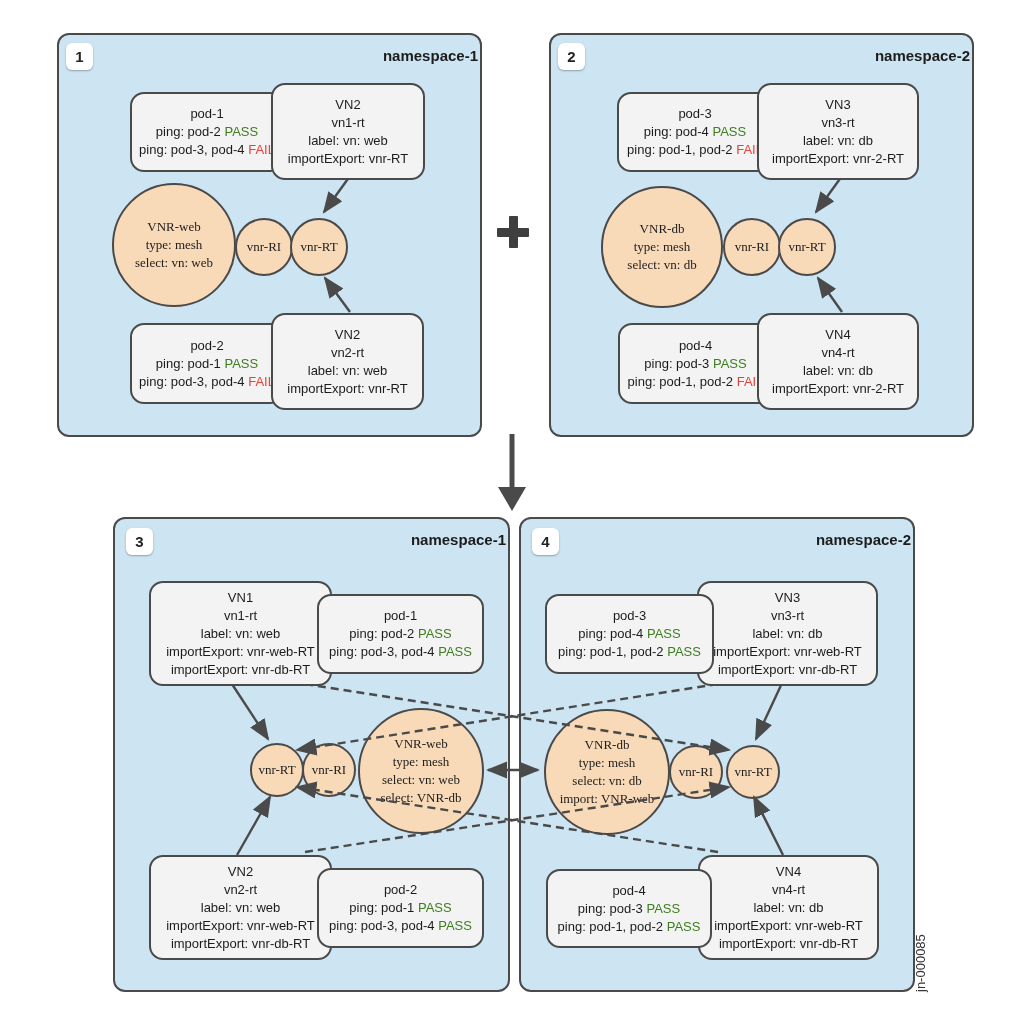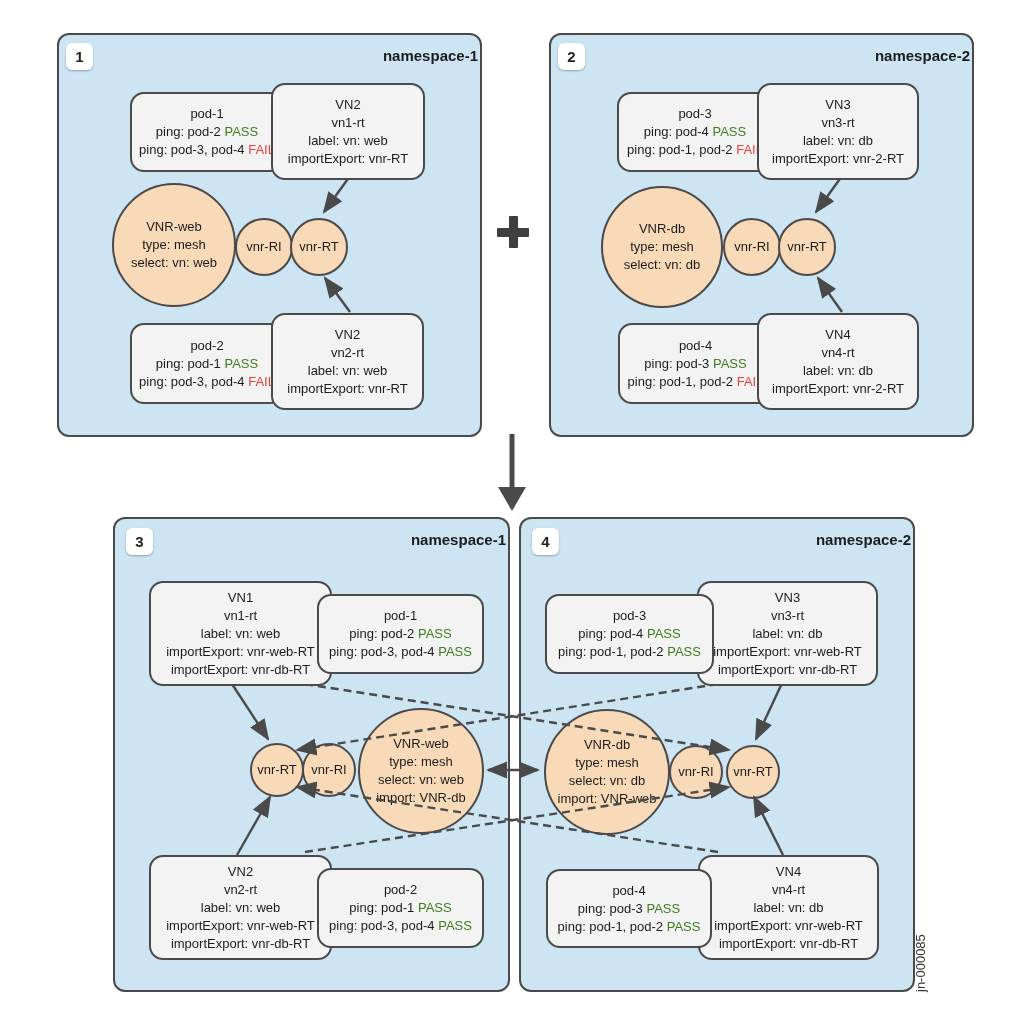--- a/index.html
+++ b/index.html
@@ -7,21 +7,21 @@
           font-family:"Liberation Sans",sans-serif;color:#1c1c1c;}
   .panel{position:absolute;background:var(--panel-bg);border:2.5px solid var(--stroke);
          border-radius:12px;z-index:1;}
   .badge{position:absolute;width:27px;height:27px;background:#fff;border-radius:6px;
          display:flex;align-items:center;justify-content:center;font-weight:bold;
          font-size:15px;color:#222;box-shadow:0 1px 2px rgba(0,0,0,.3);z-index:2;}
   .ptitle{position:absolute;text-align:right;font-weight:bold;font-size:15px;z-index:2;}
   .node{position:absolute;display:flex;flex-direction:column;align-items:center;
         justify-content:center;text-align:center;font-size:13px;line-height:18px;}
   .box{background:var(--node-bg);border:2.5px solid var(--stroke);border-radius:14px;}
-  .circle{background:var(--circle-bg);border:2.5px solid var(--stroke);border-radius:50%;}
+  .circle{background:var(--circle-bg);border:2.5px solid var(--stroke);border-radius:50%;font-family:Liberation Serif, serif;}
   .ln{white-space:nowrap;}
   .st.pass{color:var(--pass);}
   .st.fail{color:var(--fail);}
   svg.overlay{position:absolute;left:0;top:0;z-index:4;pointer-events:none;}
   .arrow{stroke:var(--stroke);stroke-width:2.4;fill:none;}
   .thick{stroke-width:5;}
   .dash{stroke-dasharray:8 5;}
   .ah{fill:var(--stroke);}
   .plus{position:absolute;left:497px;top:216px;width:32px;height:32px;z-index:2;}
   .plus:before,.plus:after{content:"";position:absolute;background:#3f3f3f;border-radius:1px;}
@@ -133,21 +133,21 @@
   <div class="node circle" style="left:250px;top:743px;width:50px;height:50px;z-index:2;">
       <div class="ln">vnr-RT</div>
     </div>
   <div class="node circle" style="left:302px;top:743px;width:50px;height:50px;z-index:2;">
       <div class="ln">vnr-RI</div>
     </div>
   <div class="node circle" style="left:358px;top:708px;width:122px;height:122px;z-index:2;">
       <div class="ln">VNR-web</div>
       <div class="ln">type: mesh</div>
       <div class="ln">select: vn: web</div>
-      <div class="ln">import: VNR-db</div>
+      <div class="ln">select: VNR-db</div>
     </div>
   <div class="node box" style="left:149px;top:855px;width:179px;height:101px;z-index:5;">
       <div class="ln">VN2</div>
       <div class="ln">vn2-rt</div>
       <div class="ln">label: vn: web</div>
       <div class="ln">importExport: vnr-web-RT</div>
       <div class="ln">importExport: vnr-db-RT</div>
     </div>
   <div class="node box" style="left:317px;top:868px;width:163px;height:76px;z-index:6;">
       <div class="ln">pod-2</div>

